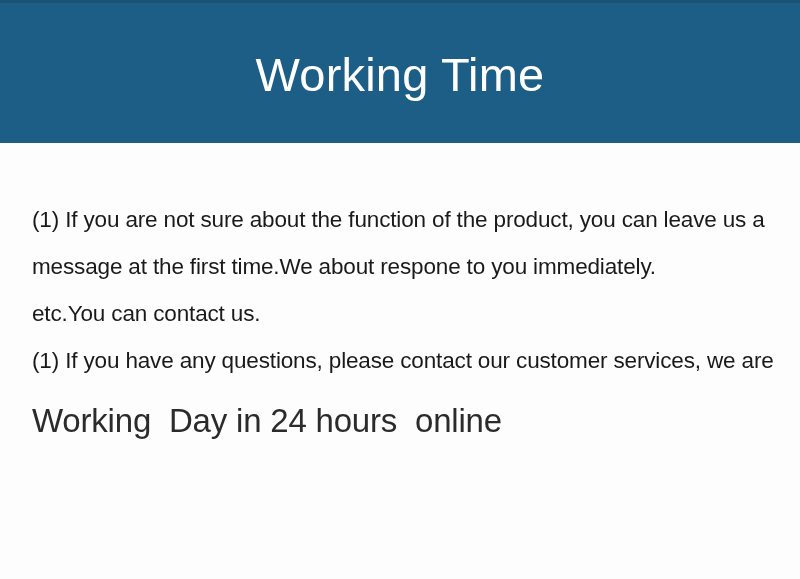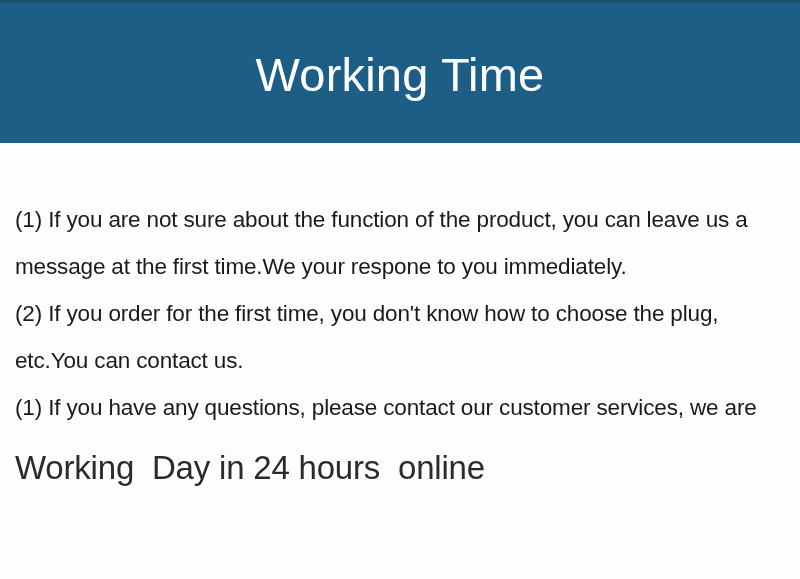--- a/index.html
+++ b/index.html
@@ -49,21 +49,21 @@
     margin-top: 2px;
   }
 
   
   .content {
     position: absolute;
     top: 143px;
     left: 0;
     width: 800px;
     height: 436px;
-    padding: 53px 24px 0 15px;
+    padding: 53px 24px 0 32px;
     box-sizing: border-box;
   }
 
   .para-line {
     color: #1a1a1a;
     font-family: "Liberation Sans", sans-serif;
     font-size: 22.5px;
     font-weight: 400;
     line-height: 47px;
     letter-spacing: -0.15px;
@@ -87,23 +87,22 @@
 <div class="page">
 
   <div class="banner">
     <div class="banner-title">Working Time</div>
   </div>
 
   <div class="content">
 
     <div class="para-line">(1) If you are not sure about the function of the product, you can leave us a</div>
 
-    <div class="para-line">message at the first time.We your respone to you immediately.</div>
+    <div class="para-line">message at the first time.We about respone to you immediately.</div>
 
-    <div class="para-line">(2) If you order for the first time, you don't know how to choose the plug,</div>
 
     <div class="para-line">etc.You can contact us.</div>
 
     <div class="para-line">(1) If you have any questions, please contact our customer services, we are</div>
 
 
     <div class="footer-line">Working  Day in 24 hours  online</div>
 
   </div>
 

